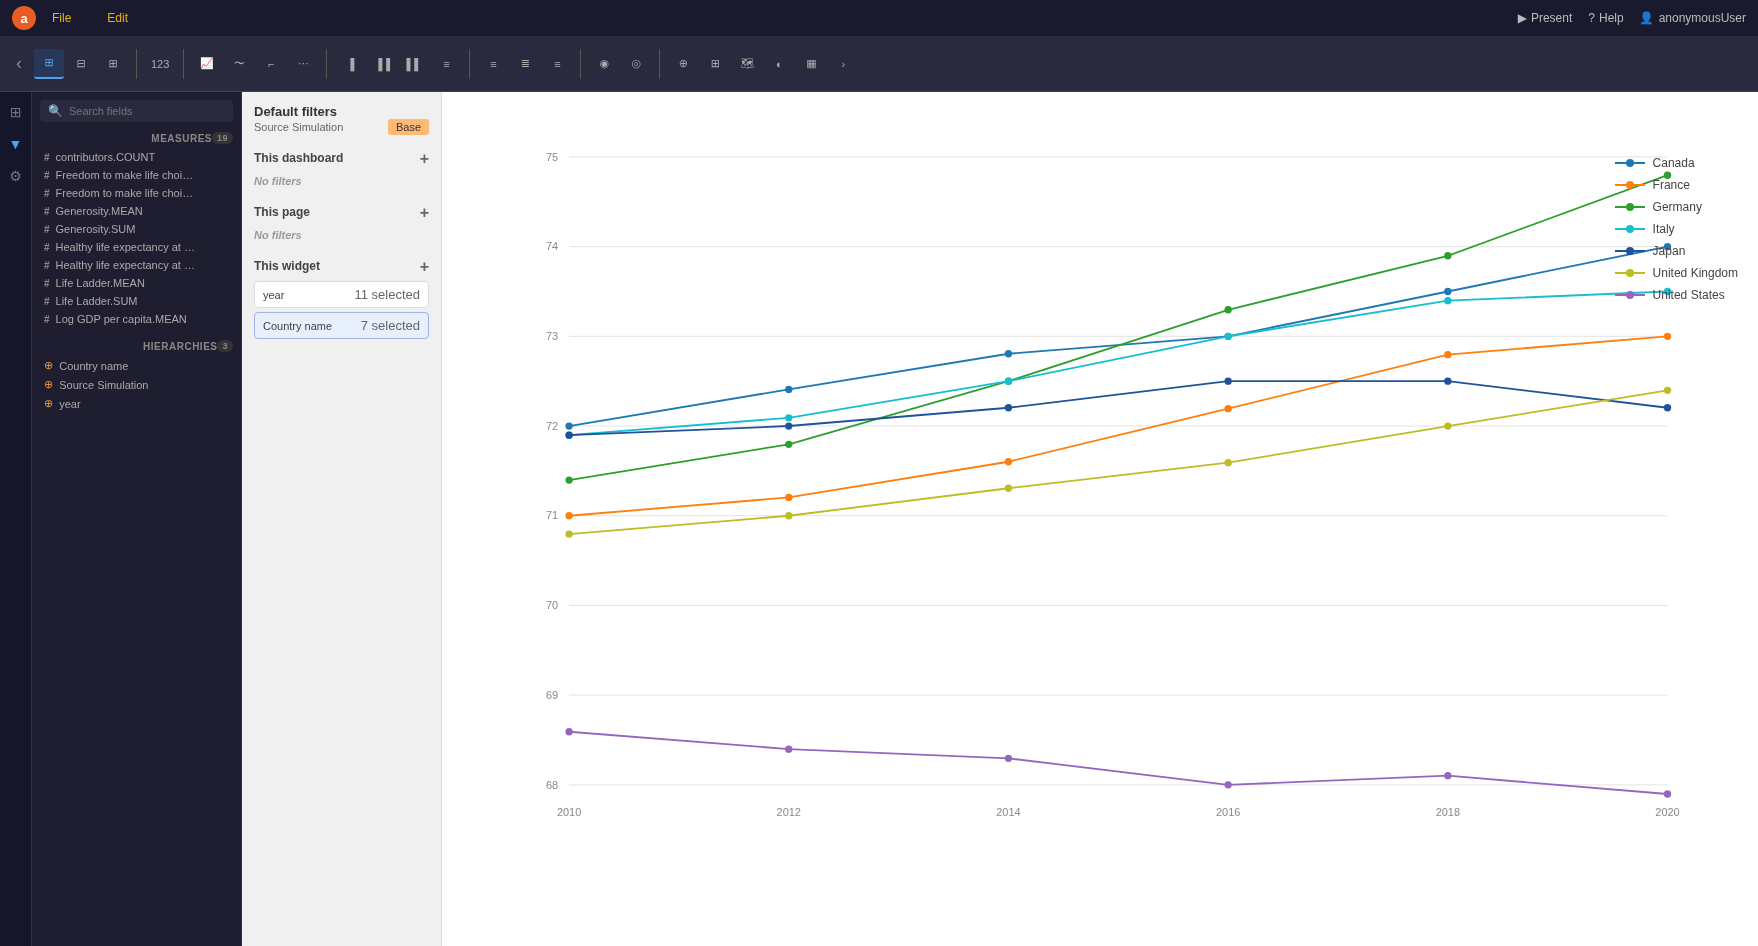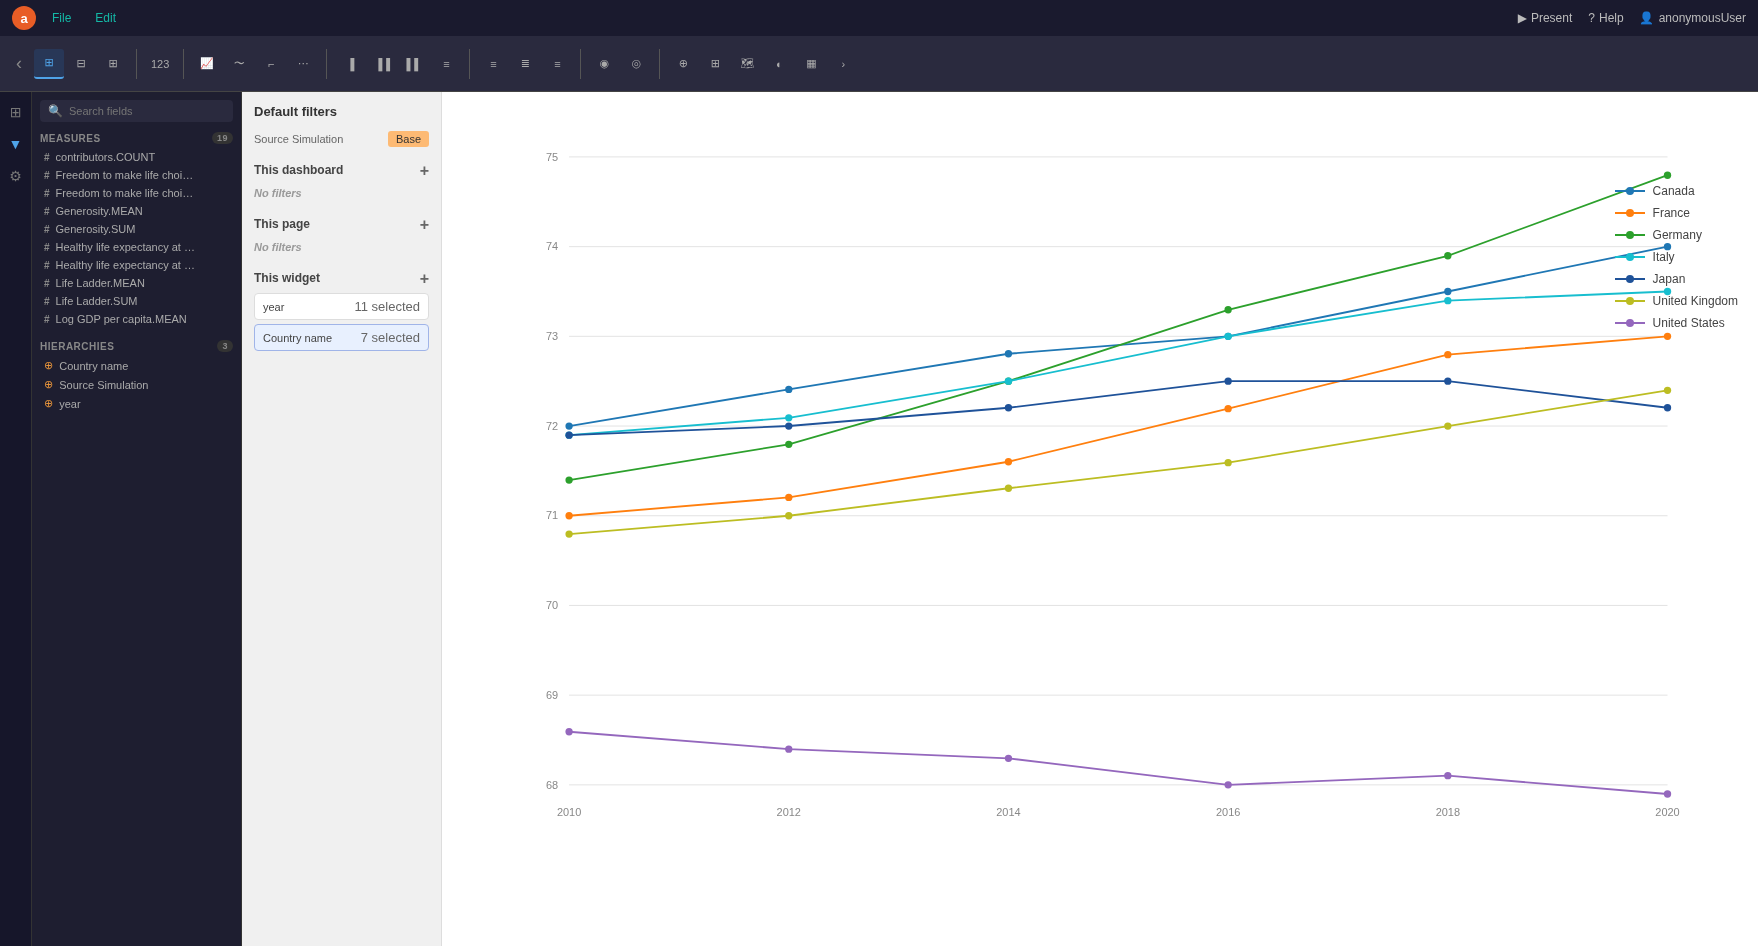--- a/index.html
+++ b/index.html
@@ -2,21 +2,21 @@
 <html><head>
   <meta charset="utf-8">
   <style>
     * { box-sizing: border-box; margin: 0; padding: 0; }
     body { font-family: 'Segoe UI', Arial, sans-serif; font-size: 12px; background: #f5f5f5; color: #333; display: flex; flex-direction: column; height: 946px; width: 1758px; overflow: hidden; }
 
     
     .topbar { background: #1a1a2e; color: #ccc; height: 36px; display: flex; align-items: center; padding: 0 12px; gap: 16px; flex-shrink: 0; }
     .topbar-logo { width: 24px; height: 24px; background: #e85d26; border-radius: 50%; display: flex; align-items: center; justify-content: center; color: white; font-weight: bold; font-size: 13px; flex-shrink: 0; }
     .topbar-title { color: #ddd; font-size: 13px; font-weight: 500; flex: 1; }
-    .topbar-menu { display: flex; gap: 24px; font-size: 12px; color: #14b8a6; }
+    .topbar-menu { display: flex; gap: 36px; font-size: 12px; color: #eab308; }
     .topbar-menu span { cursor: pointer; }
     .topbar-right { display: flex; align-items: center; gap: 16px; font-size: 12px; color: #bbb; }
     .topbar-right span { cursor: pointer; display: flex; align-items: center; gap: 4px; }
 
     
     .toolbar { background: #2a2a3e; height: 56px; display: flex; align-items: center; padding: 0 8px; gap: 4px; flex-shrink: 0; border-bottom: 1px solid #444; }
     .toolbar-group { display: flex; align-items: center; gap: 2px; border-right: 1px solid #555; padding-right: 8px; margin-right: 4px; }
     .toolbar-group:last-child { border-right: none; }
     .tb-btn { background: transparent; border: none; color: #aaa; cursor: pointer; padding: 4px 6px; border-radius: 3px; font-size: 11px; display: flex; align-items: center; justify-content: center; min-width: 30px; height: 30px; }
     .tb-btn.active { background: #1e90ff22; color: #4fa3e8; border-bottom: 2px solid #4fa3e8; }
@@ -27,49 +27,49 @@
 
     
     .sidebar { width: 210px; background: #1e1e30; color: #ccc; display: flex; flex-direction: column; flex-shrink: 0; border-right: 1px solid #333; }
     .sidebar-icons { width: 32px; background: #16162a; display: flex; flex-direction: column; align-items: center; padding: 8px 0; gap: 8px; flex-shrink: 0; border-right: 1px solid #333; }
     .sidebar-icon-btn { width: 24px; height: 24px; display: flex; align-items: center; justify-content: center; color: #777; cursor: pointer; border-radius: 3px; font-size: 14px; }
     .sidebar-icon-btn.active { color: #4fa3e8; }
     .sidebar-content { flex: 1; overflow-y: auto; padding: 8px; }
     .search-box { display: flex; align-items: center; background: #2a2a3e; border-radius: 4px; padding: 4px 8px; margin-bottom: 10px; gap: 6px; }
     .search-box input { background: transparent; border: none; color: #ccc; font-size: 11px; outline: none; flex: 1; }
     .search-icon { color: #888; font-size: 12px; }
-    .section-header { display: flex; align-items: center; justify-content: space-between; color: #888; font-size: 10px; font-weight: 600; text-transform: uppercase; letter-spacing: 0.5px; margin: 8px 0 4px 0; }
-    .section-count { background: #333; border-radius: 10px; padding: 1px 5px; font-size: 9px; margin-left: 32px; }
+    .section-header { display: flex; align-items: center; justify-content: flex-end; color: #888; font-size: 10px; font-weight: 600; text-transform: uppercase; letter-spacing: 0.5px; margin: 8px 0 4px 0; }
+    .section-count { background: #333; border-radius: 10px; padding: 1px 5px; font-size: 9px; }
     .field-item { display: flex; align-items: center; gap: 6px; padding: 3px 4px; border-radius: 3px; cursor: pointer; color: #aaa; font-size: 11px; }
     .field-prefix { color: #888; font-size: 10px; font-weight: bold; }
     .field-name { white-space: nowrap; overflow: hidden; text-overflow: ellipsis; max-width: 140px; }
     .hierarchy-icon { color: #e8943a; font-size: 11px; }
 
     
     .filters-panel { width: 200px; background: #f0f0f0; border-right: 1px solid #ddd; display: flex; flex-direction: column; flex-shrink: 0; padding: 12px; overflow-y: auto; }
-    .filters-title { font-size: 13px; font-weight: 600; color: #333; margin-bottom: 12px; }
+    .filters-title { font-size: 13px; font-weight: 600; color: #333; margin-bottom: 0; }
     .source-row { display: flex; align-items: center; justify-content: space-between; margin-bottom: 16px; }
     .source-label { font-size: 11px; color: #666; }
     .source-value { font-size: 11px; color: #333; font-weight: 500; background: #fdba74; padding: 2px 8px; border-radius: 3px; }
     .filter-section { margin-bottom: 16px; }
     .filter-section-header { display: flex; align-items: flex-start; justify-content: space-between; font-size: 12px; font-weight: 600; color: #444; margin-bottom: 6px; }
     .plus-btn { color: #666; cursor: pointer; font-size: 16px; line-height: 1; }
     .filter-empty { font-size: 11px; color: #999; font-style: italic; padding: 2px 0; font-weight: bold; }
     .filter-row { display: flex; align-items: center; justify-content: space-between; padding: 5px 8px; background: white; border-radius: 4px; margin-bottom: 4px; border: 1px solid #ddd; cursor: pointer; }
     .filter-field { font-size: 11px; color: #444; }
     .filter-value { font-size: 13px; color: #666; }
     .filter-row.highlighted { background: #e8f0fe; border-color: #a0b4e8; }
 
     
     .chart-area { flex: 1; background: white; display: flex; flex-direction: column; overflow: hidden; position: relative; }
     .chart-title { padding: 12px 20px 4px; font-size: 13px; color: #999; }
     .chart-container { flex: 1; position: relative; padding: 10px 20px; }
 
     
-    .chart-legend { position: absolute; right: 20px; top: 92px; display: flex; flex-direction: column; gap: 8px; }
+    .chart-legend { position: absolute; right: 20px; top: 64px; display: flex; flex-direction: column; gap: 8px; }
     .legend-item { display: flex; align-items: center; gap: 8px; font-size: 12px; color: #444; }
   </style>
 </head>
 <body>
 
 <div class="topbar">
   <div class="topbar-logo">a</div>
   <div class="topbar-menu">
     <span>File</span>
     <span>Edit</span>

